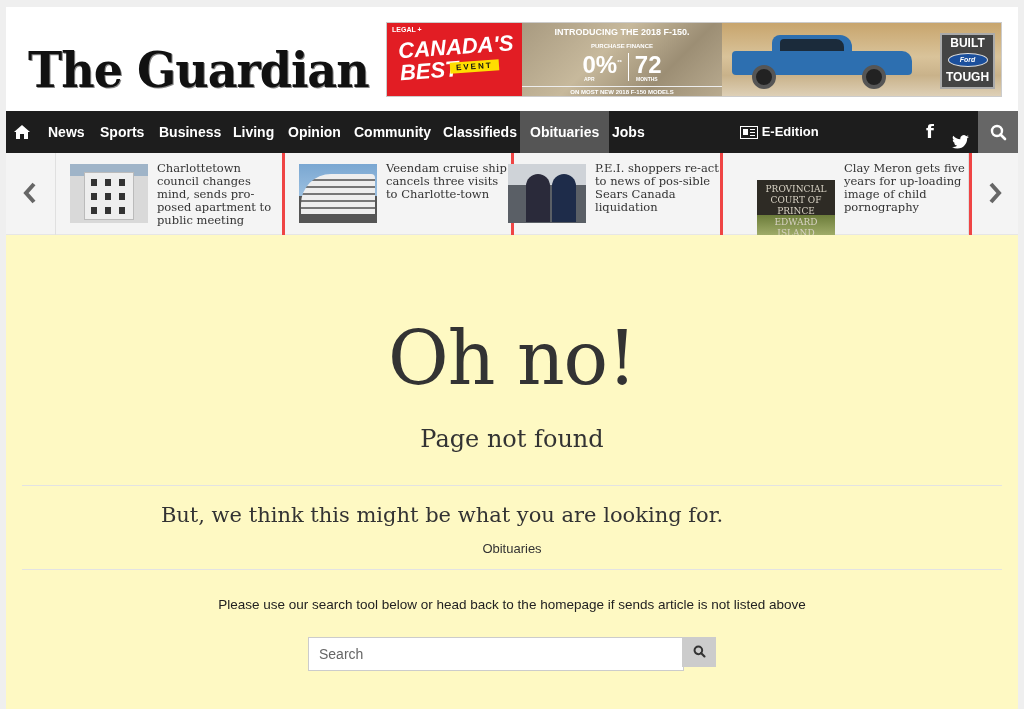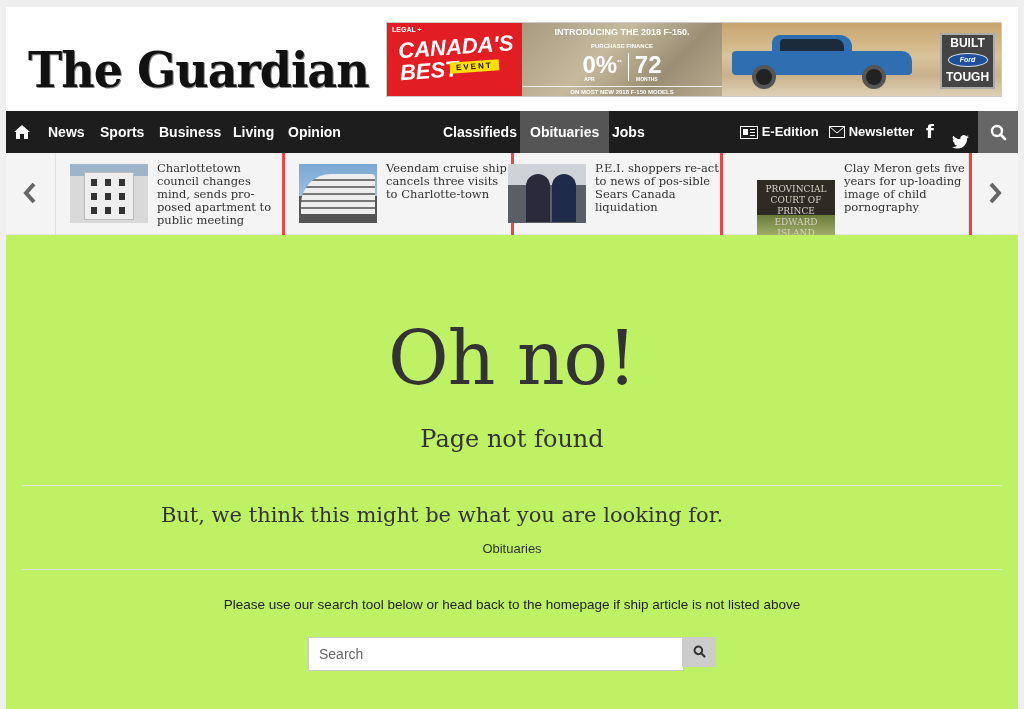--- a/index.html
+++ b/index.html
@@ -54,21 +54,21 @@
   .t1 .bld { position:absolute; left:14px; top:8px; width:50px; height:48px; background:#eee; border:1px solid #bbb; }
   .t1 .bld i { position:absolute; width:6px; height:7px; background:#333; }
   .t2 { background: linear-gradient(180deg,#7aa7d2 0,#9cc0e0 55%,#555 55%); }
   .t2 .ship { position:absolute; left:2px; top:10px; width:74px; height:40px; background: repeating-linear-gradient(180deg,#eee 0 5px,#777 5px 7px); border-radius:30px 4px 0 0; }
   .t3 { background: linear-gradient(180deg,#cfd3d8 0,#cfd3d8 35%,#5a5f66 35%); }
   .t3 .p { position:absolute; top:10px; width:24px; height:48px; border-radius:12px 12px 0 0; }
   .t4 { background: linear-gradient(180deg,#2e2b25 0,#2e2b25 60%,#6d7d3b 60%,#a9b572); margin-top: 16px; }
   .t4 .sign { position:absolute; left:0; top:4px; width:78px; color:#d8d2c4; font-family:"DejaVu Serif", serif; font-size:9px; text-align:center; line-height:11px; }
 
   
-  .main { position:absolute; left:0; top:228px; width:1012px; height:474px; background:#bef264; }
+  .main { position:absolute; left:0; top:228px; width:1012px; height:474px; background:#fef9c3; }
   .oh-no { position:absolute; left:0; top:80px; width:1012px; text-align:center; font-family:"DejaVu Serif", serif; font-size:74px; color:#333; letter-spacing:-1px; }
   .not-found { position:absolute; left:0; top:190px; width:1012px; text-align:center; font-family:"DejaVu Serif", serif; font-size:24px; color:#333; }
   .divider { position:absolute; left:16px; width:980px; height:1px; background:#e3e3e3; }
   .suggest { position:absolute; left:0; top:268px; width:872px; text-align:center; font-family:"DejaVu Serif", serif; font-size:21px; color:#333; }
   .suggest-link { position:absolute; left:0; top:306px; width:1012px; text-align:center; font-size:13px; color:#333; }
   .suggest-link span { cursor:pointer; }
   .help { position:absolute; left:0; top:362px; width:1012px; text-align:center; font-size:13.5px; color:#222; }
   .search-box { position:absolute; left:302px; top:402px; width:376px; height:30px; border:1px solid #ccc; background:#fff; font-size:14px; color:#555; padding:16px 10px; font-family:"Liberation Sans", sans-serif; outline:none; }
   .search-box::placeholder { color:#666; }
   .search-btn { position:absolute; left:676px; top:402px; width:34px; height:30px; background:#ccc; cursor:pointer; }
@@ -118,40 +118,34 @@
     <div class="nav-item" style="left:0;width:34px">
       <svg class="home-icon" viewBox="0 0 16 16">
           <path d="M8 1 L0 8 L2 8 L2 15 L6 15 L6 10 L10 10 L10 15 L14 15 L14 8 L16 8 Z" fill="#fff"></path>
         </svg>
     </div>
     <div class="nav-item" style="left:42px">News</div>
     <div class="nav-item" style="left:94px">Sports</div>
     <div class="nav-item" style="left:153px">Business</div>
     <div class="nav-item" style="left:227px">Living</div>
     <div class="nav-item" style="left:282px">Opinion</div>
+    <div class="nav-item" style="left:348px">Community</div>
     <div class="nav-item" style="left:437px">Classifieds</div>
     <div class="nav-item active" style="left:514px">Obituaries</div>
     <div class="nav-item" style="left:606px">Jobs</div>
 
     <div class="nav-item nav-right" style="left:734px">
       <svg style="display:inline-block;vertical-align:-3px" width="18" height="13" viewBox="0 0 18 13">
           <rect x="0.5" y="0.5" width="17" height="12" fill="none" stroke="#fff"></rect>
           <rect x="3" y="3" width="5" height="6" fill="#fff"></rect>
           <line x1="10" y1="3.5" x2="15" y2="3.5" stroke="#fff"></line>
           <line x1="10" y1="6.5" x2="15" y2="6.5" stroke="#fff"></line>
           <line x1="10" y1="9.5" x2="15" y2="9.5" stroke="#fff"></line>
         </svg>
       <span>E-Edition</span>
-    </div>
-    <div class="nav-item nav-right" style="left:823px">
-      <svg style="display:inline-block;vertical-align:-2px" width="16" height="12" viewBox="0 0 16 12">
-          <rect x="0.5" y="0.5" width="15" height="11" fill="none" stroke="#fff"></rect>
-          <path d="M0.5 0.5 L8 7 L15.5 0.5" fill="none" stroke="#fff"></path>
-        </svg>
-      <span>Newsletter</span>
     </div>
     <div class="nav-item" style="left:920px;font-size:18px;font-family:'DejaVu Sans',sans-serif">f</div>
     <div class="nav-item" style="left:946px;top:12px;height:18px">
       <svg width="17" height="14" viewBox="0 0 24 20">
           <path d="M24 2.4a9.8 9.8 0 0 1-2.8.8A4.9 4.9 0 0 0 23.3.5a9.9 9.9 0 0 1-3.1 1.2A4.9 4.9 0 0 0 11.8 6 14 14 0 0 1 1.7.9a4.9 4.9 0 0 0 1.5 6.6A4.9 4.9 0 0 1 1 6.9a4.9 4.9 0 0 0 3.9 4.8 4.9 4.9 0 0 1-2.2.1 4.9 4.9 0 0 0 4.6 3.4A9.9 9.9 0 0 1 0 17.2 14 14 0 0 0 7.5 19.4c9.1 0 14-7.5 14-14v-.6A10 10 0 0 0 24 2.4z" fill="#fff"></path>
         </svg>
     </div>
     <div class="search-nav">
       <svg style="position:absolute;left:12px;top:13px" width="17" height="17" viewBox="0 0 17 17">
           <circle cx="7" cy="7" r="5" fill="none" stroke="#fff" stroke-width="2.4"></circle>
@@ -215,21 +209,21 @@
 
   <div class="main">
     <div class="oh-no">Oh no!</div>
     <div class="not-found">Page not found</div>
     <div class="divider" style="top:250px"></div>
     <div class="suggest">But, we think this might be what you are looking for.</div>
     <div class="suggest-link">
       <span>Obituaries</span>
     </div>
     <div class="divider" style="top:334px"></div>
-    <div class="help">Please use our search tool below or head back to the homepage if ship article is not listed above</div>
+    <div class="help">Please use our search tool below or head back to the homepage if sends article is not listed above</div>
     <input class="search-box" type="text" placeholder="Search" style="">
     <div class="search-btn">
       <svg style="position:absolute;left:11px;top:8px" width="13" height="13" viewBox="0 0 17 17">
           <circle cx="7" cy="7" r="5" fill="none" stroke="#333" stroke-width="2.6"></circle>
           <line x1="10.5" y1="10.5" x2="15" y2="15" stroke="#333" stroke-width="2.8" stroke-linecap="round"></line>
         </svg>
     </div>
   </div>
 </div>
 

